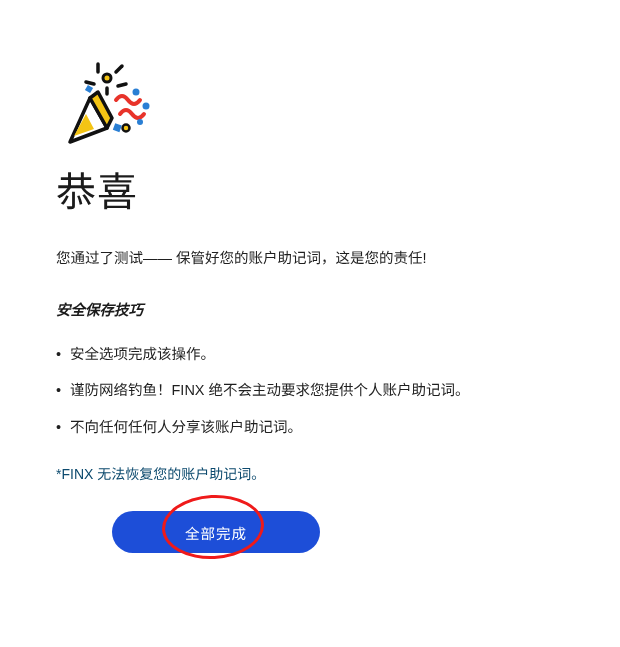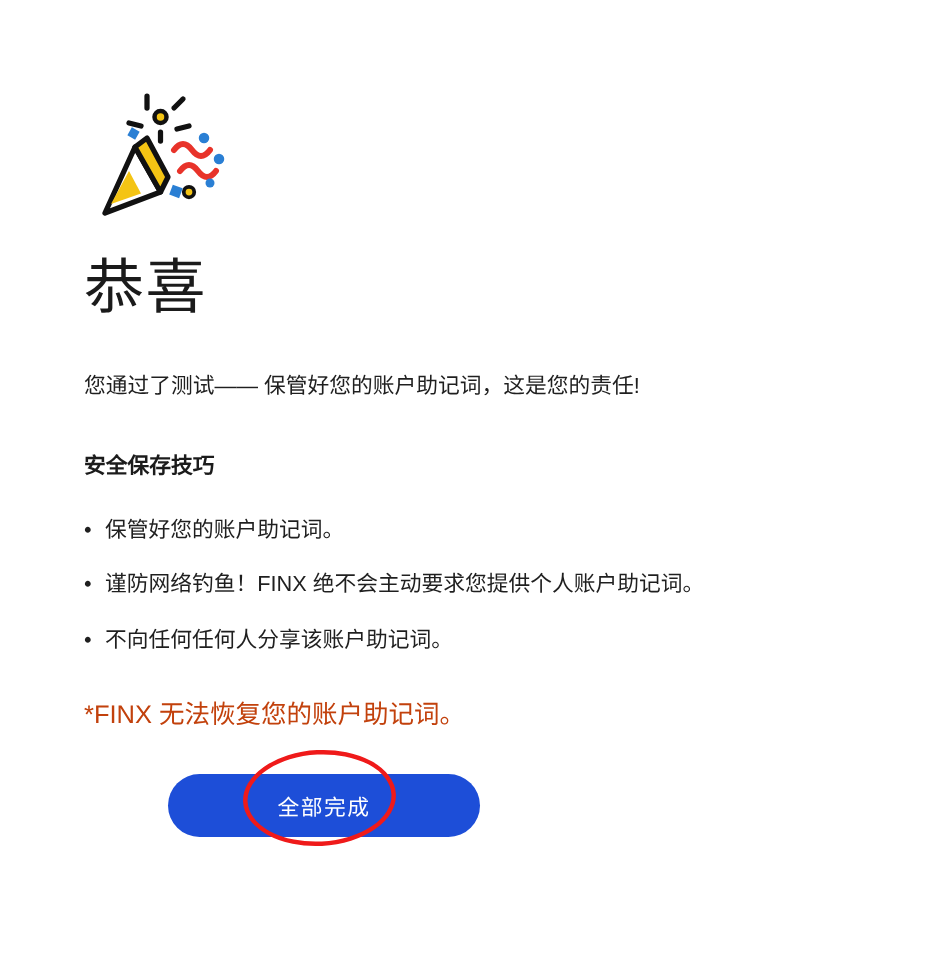--- a/index.html
+++ b/index.html
@@ -39,20 +39,21 @@
     font-size: 14.5px;
     line-height: 1.5;
     margin: 5px 0 28px 0;
     color: #1f1f1f;
   }
   .subtitle {
     font-size: 14.5px;
     font-weight: bold;
     margin: 0 0 24px 0;
     color: #1b1b1b;
+    font-style: italic;
   }
   .tips {
     list-style: none;
     margin: 0 0 26px 0;
     padding: 0;
   }
   .tips li {
     font-size: 14.5px;
     line-height: 1.55;
     margin-bottom: 14px;
@@ -60,24 +61,24 @@
     position: relative;
     padding-left: 14px;
   }
   .tips li::before {
     content: "•";
     position: absolute;
     left: 0;
     top: 0;
   }
   .note {
-    font-size: 17px;
+    font-size: 14px;
     line-height: 1.5;
     margin: 16px 0 26px 0;
-    color: #c2410c;
+    color: #0c4a6e;
   }
   .btn-row {
     position: relative;
     padding-left: 4px;
   }
   .primary-btn {
     display: block;
     width: 208px;
     height: 42px;
     border: none;
@@ -133,21 +134,21 @@
     </svg>
   </div>
 
   <h1 class="title">恭喜</h1>
 
   <p class="intro">您通过了测试—— 保管好您的账户助记词，这是您的责任!</p>
 
   <p class="subtitle">安全保存技巧</p>
 
   <ul class="tips">
-    <li>保管好您的账户助记词。</li>
+    <li>安全选项完成该操作。</li>
     <li>谨防网络钓鱼！FINX 绝不会主动要求您提供个人账户助记词。</li>
     <li>不向任何任何人分享该账户助记词。</li>
   </ul>
 
   <p class="note">*FINX 无法恢复您的账户助记词。</p>
 
   <div class="btn-row">
     <button class="primary-btn">全部完成</button>
     <div class="annotation-circle"></div>
   </div>

